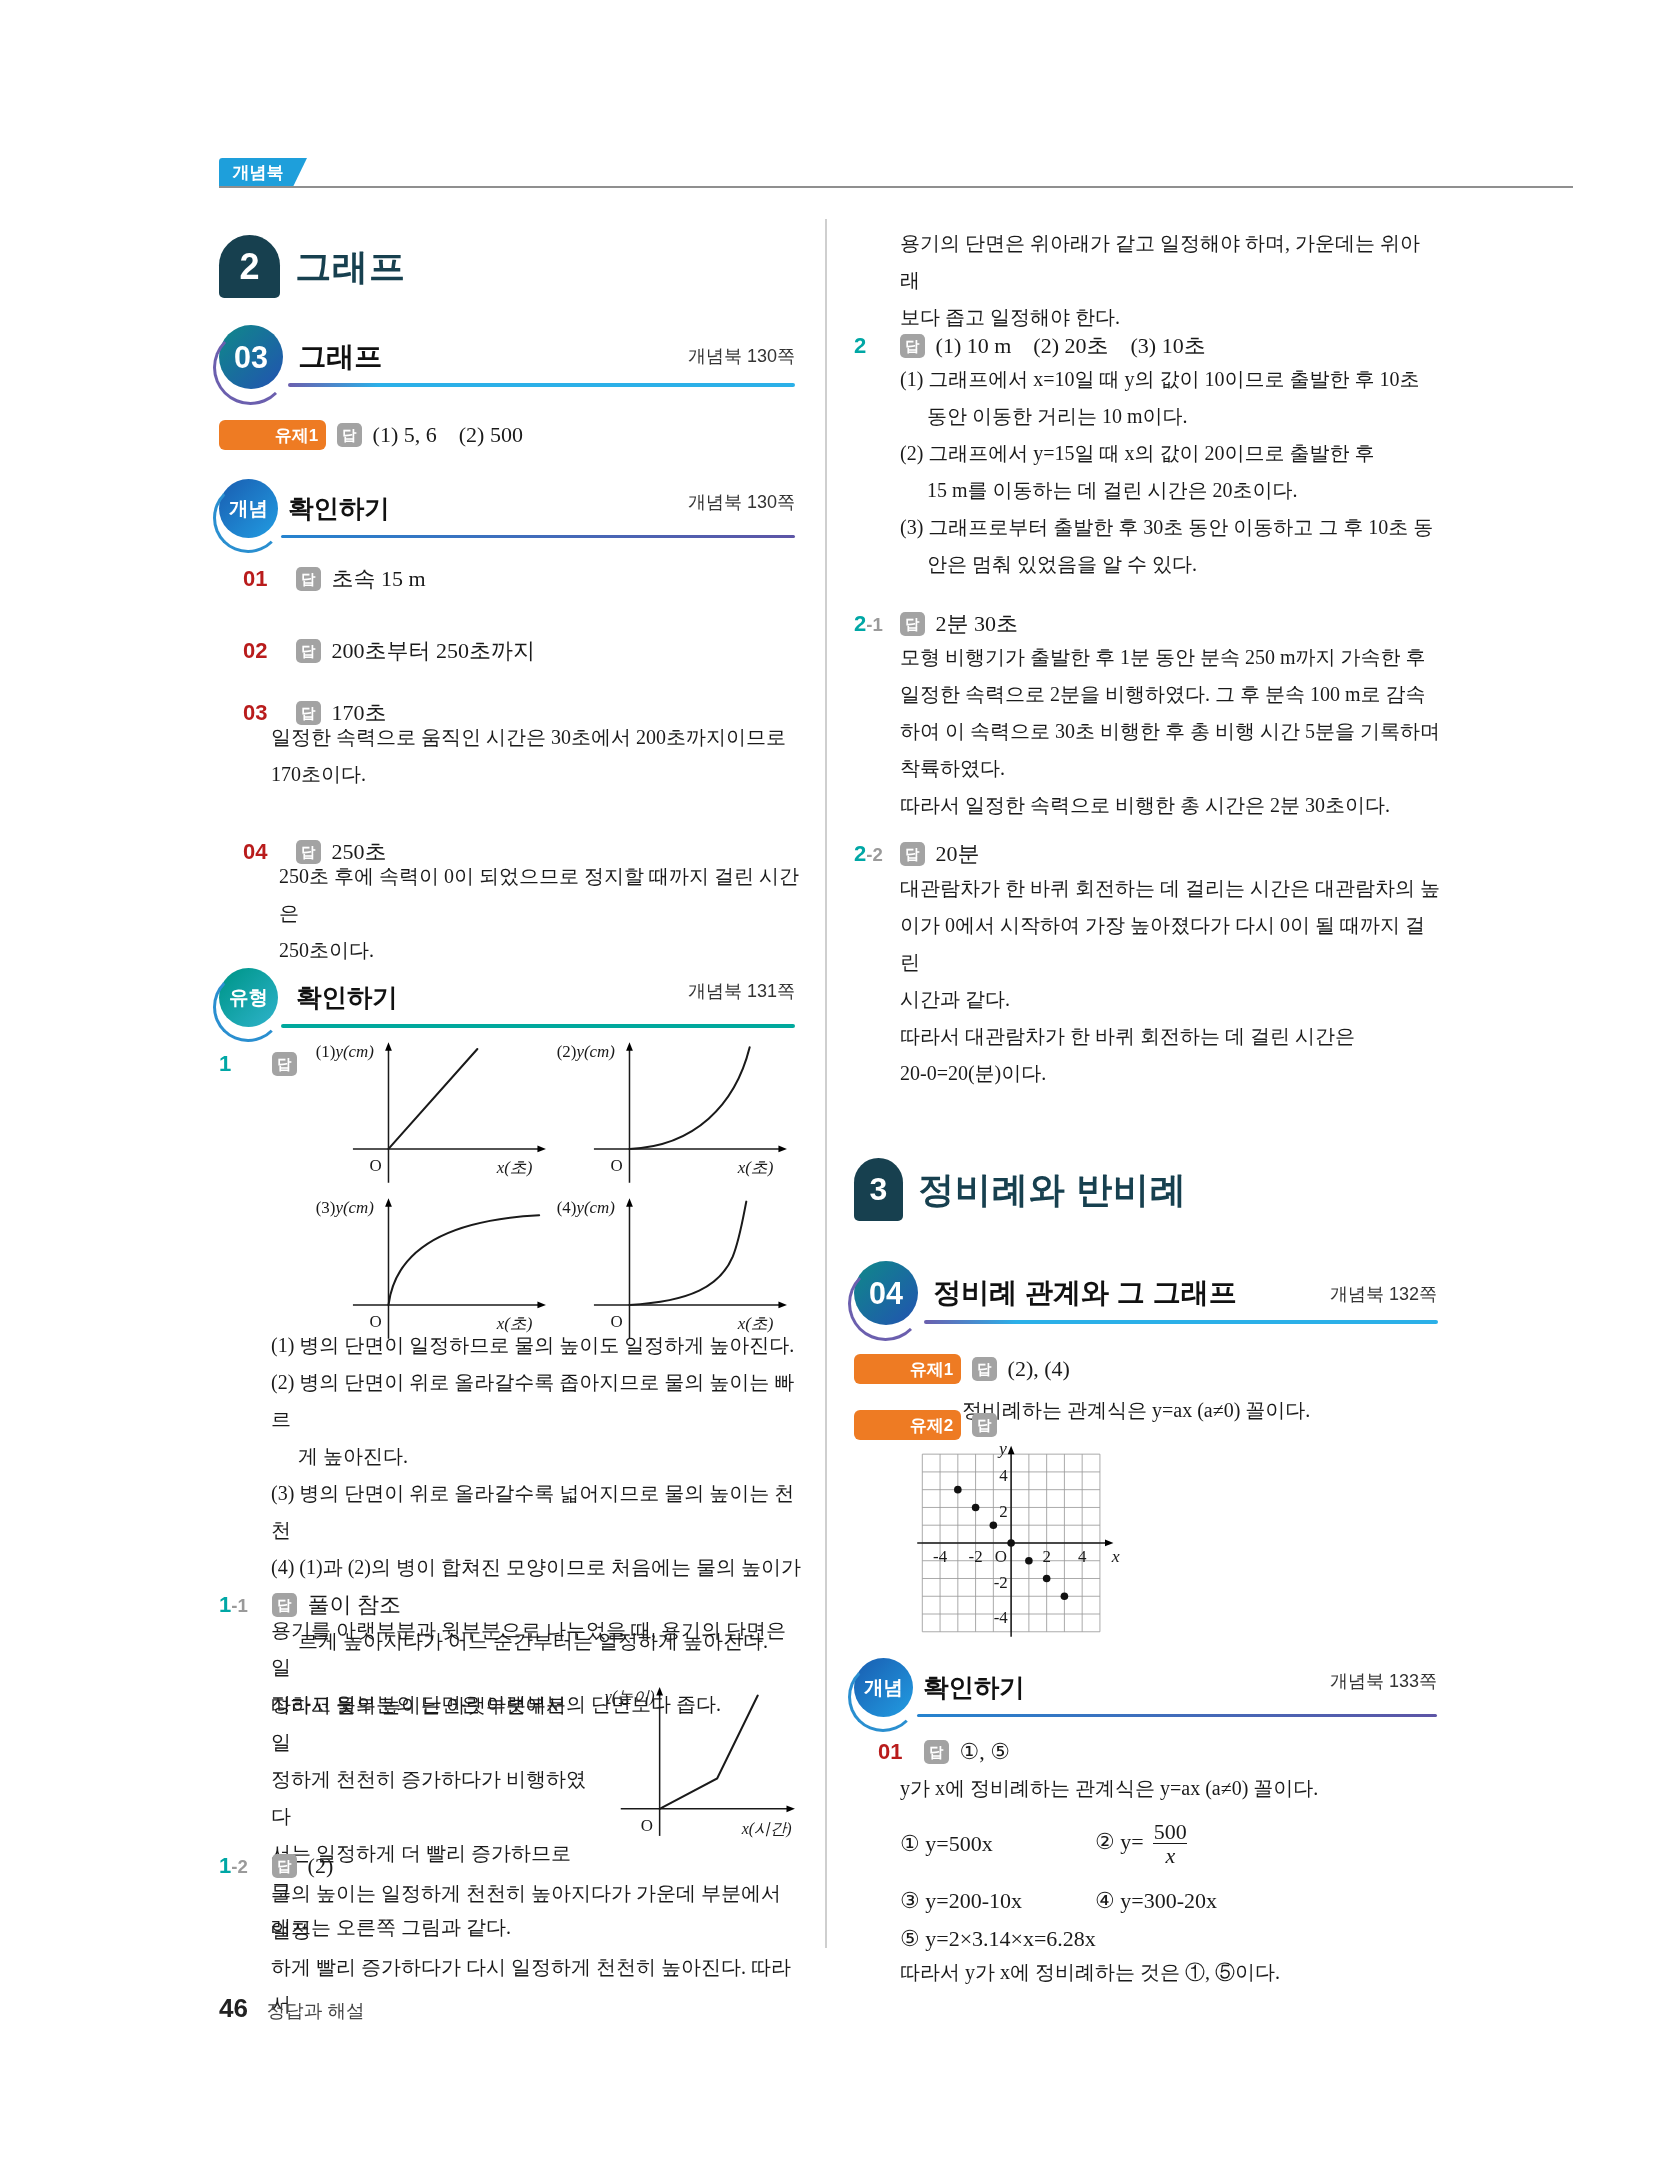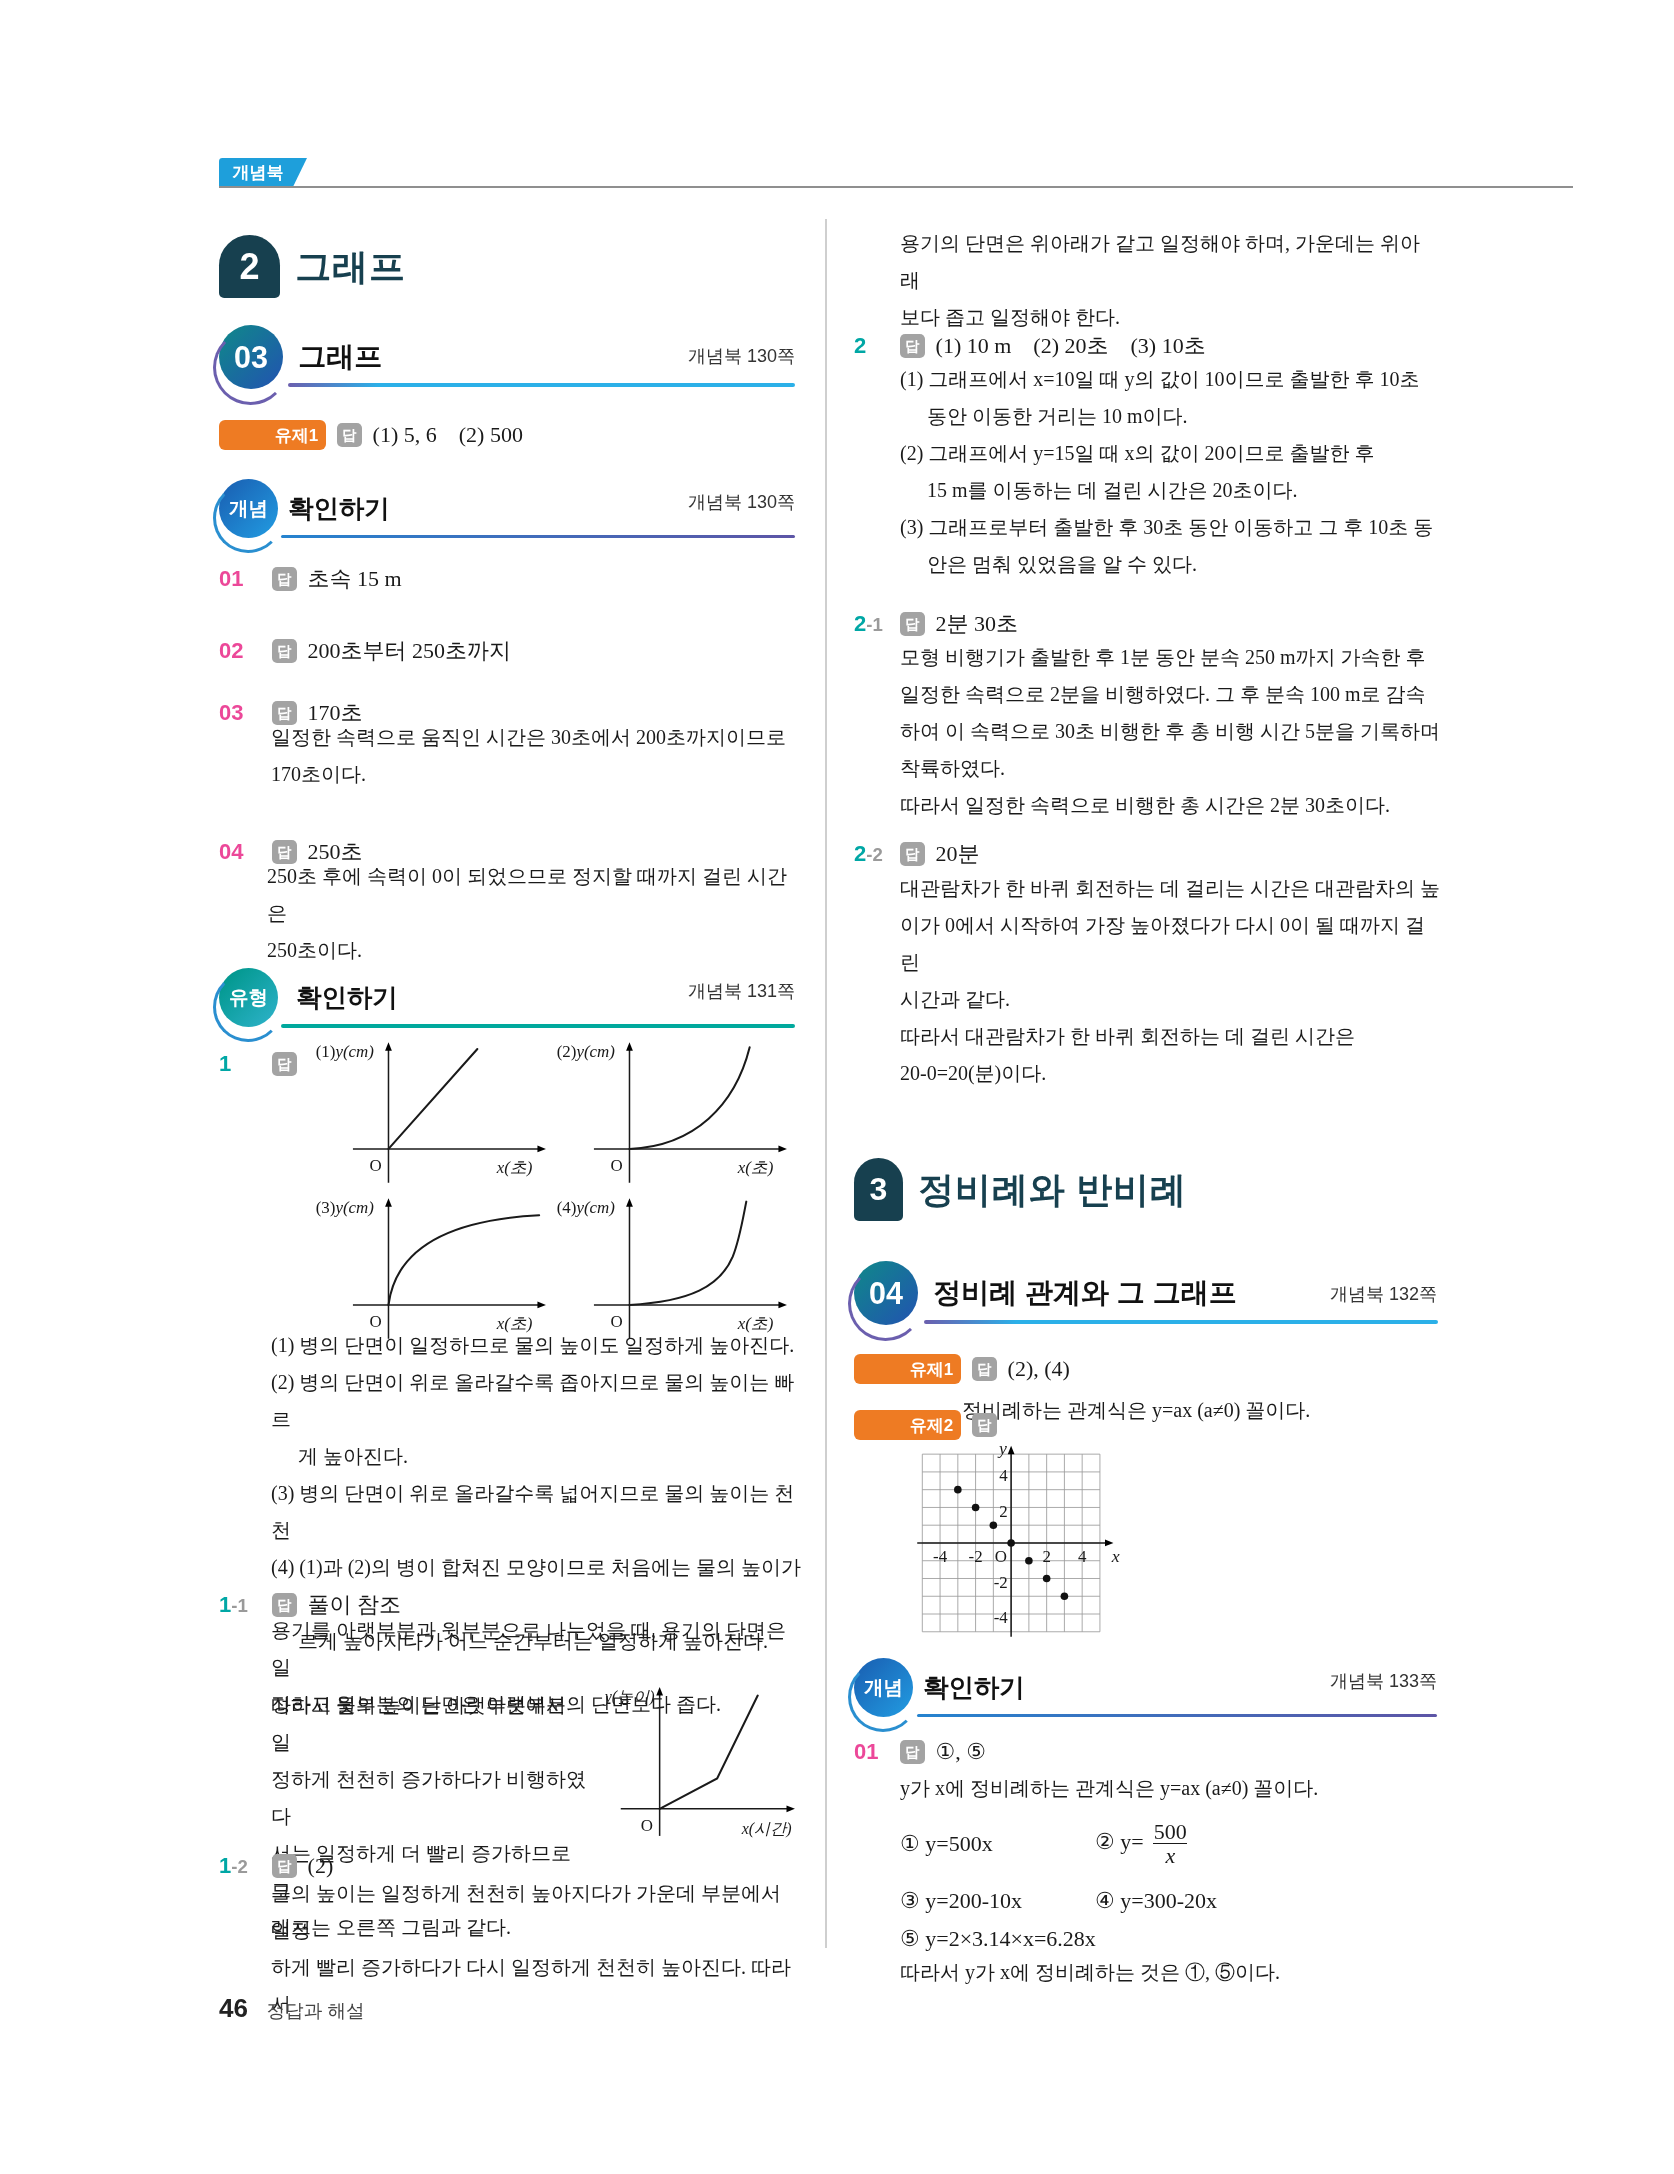--- a/index.html
+++ b/index.html
@@ -35,21 +35,21 @@
   .uline{position:absolute;height:4.2px;border-radius:2.5px;}
   .uline.cyan{background:linear-gradient(90deg,#6b5fae 0%,#2bb0e8 18%,#2bb0e8 100%);}
   .uline.bluepurple{background:linear-gradient(90deg,#2583cf 0%,#5d55a6 100%);height:3.4px;}
   .uline.teal{background:#00a99d;height:4.2px;}
   
   .yuje{display:inline-flex;align-items:center;justify-content:center;width:59px;height:30px;background:#ee7b23;
         border-radius:6px;color:#fff;font-family:"Liberation Sans",sans-serif;font-weight:bold;font-size:17px;padding-left:48px;}
   .ans-badge{display:inline-flex;align-items:center;justify-content:center;width:24.6px;height:24.6px;background:#a3a3a3;
         border-radius:5.1px;color:#fff;font-family:"Liberation Sans",sans-serif;font-weight:bold;font-size:14.4px;flex:0 0 24.6px;}
   .pnum{font-family:"Liberation Sans",sans-serif;font-weight:bold;font-size:22px;}
-  .pnum.blue{color:#ec4899;}
+  .pnum.blue{color:#b91c1c;margin-left:24px;}
   .pnum.teal{color:#00a7a5;}
   .pnum .suffix{color:#9a9a9a;font-size:18.6px;}
   
   .row{display:flex;align-items:center;gap:11px;}
   .ans-text{font-size:22px;}
   .body{font-size:20px;line-height:37px;}
   .body .ind{padding-left:27px;}
   .eq{font-size:22px;}
   .frac{display:inline-flex;flex-direction:column;align-items:center;vertical-align:middle;line-height:1.05;margin-left:3.4px;}
   .frac .fnum{padding:0 6.8px;}
@@ -127,21 +127,21 @@
   <div class="abs body" style="left:271px;top:719px;width:534px;">
     <div>일정한 속력으로 움직인 시간은 30초에서 200초까지이므로</div>
     <div>170초이다.</div>
   </div>
 
   <div class="abs row" style="left:219px;top:837px;gap:0;">
     <span class="pnum blue" style="width:53px;">04</span>
     <span class="ans-badge">답</span>
     <span class="ans-text" style="margin-left:11px;">250초</span>
   </div>
-  <div class="abs body" style="left:267px;top:858px;width:534px;">
+  <div class="abs body" style="left:279px;top:858px;width:534px;">
     <div>250초 후에 속력이 0이 되었으므로 정지할 때까지 걸린 시간은</div>
     <div>250초이다.</div>
   </div>
 
   <div class="abs row" style="left:219px;top:968px;gap:8px;">
     <div class="hdr-circle teal">
         <span>유형</span>
       </div>
     <div class="hdr-title">확인하기</div>
   </div>

